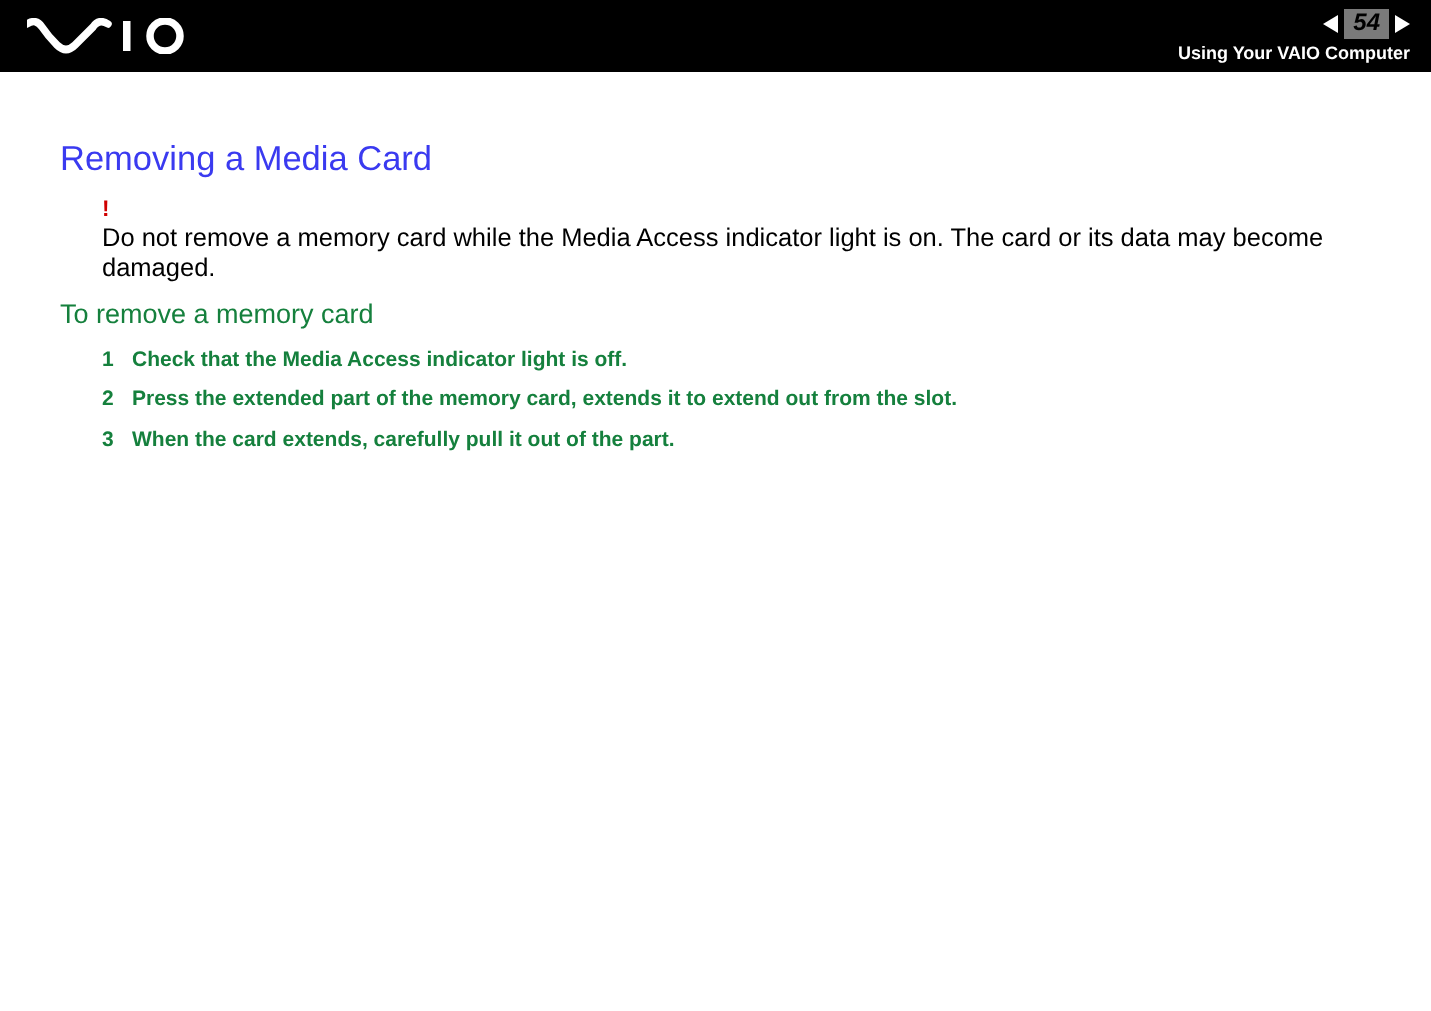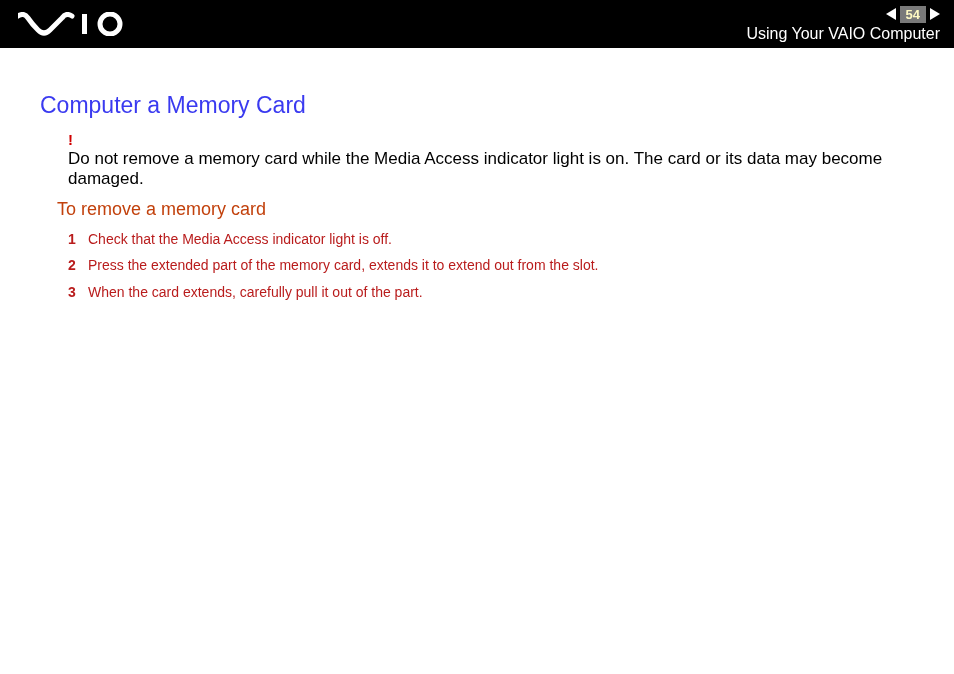--- a/index.html
+++ b/index.html
@@ -34,29 +34,30 @@
   .nav-row .arrow {
     width: 0; height: 0;
     border-top: 6px solid transparent;
     border-bottom: 6px solid transparent;
     cursor: pointer;
   }
   .arrow-left  { border-right: 10px solid #ffffff; }
   .arrow-right { border-left:  10px solid #ffffff; }
   .page-num {
     background: #7a7a7a;
-    color: #fef9c3;
+    color: #000000;
     font-weight: bold;
-    font-size: 13px;
+    font-style: italic;
+    font-size: 16px;
     padding: 1px 6px;
   }
   .section-label {
     color: #ffffff;
-    font-weight: normal;
-    font-size: 16px;
+    font-weight: bold;
+    font-size: 12px;
   }
   .content {
     padding: 44px 40px 0 40px;
   }
   .title {
     color: #3a3af0;
     font-size: 23px;
     font-weight: 400;
     margin: 0 0 12px 0;
   }
@@ -67,38 +68,39 @@
     color: #d00000;
     font-weight: bold;
     font-size: 15px;
     line-height: 10px;
   }
   .warning-text {
     font-size: 17px;
     color: #000000;
   }
   .subhead {
-    color: #c2410c;
+    color: #15803d;
     font-size: 18px;
-    margin: 8px 0 8px 17px;
+    margin: 8px 0 8px 0;
   }
   ol.steps {
     margin: 0 0 0 0;
     padding: 0 0 0 28px;
     list-style: none;
     counter-reset: step;
   }
   ol.steps li {
     counter-increment: step;
     position: relative;
     font-size: 14px;
-    color: #b91c1c;
+    color: #15803d;
     line-height: 1.6;
     padding-left: 20px;
     margin-bottom: 4px;
+    font-weight: bold;
   }
   ol.steps li::before {
     content: counter(step);
     position: absolute;
     left: 0;
     font-weight: bold;
   }
 </style>
 </head>
 <body>
@@ -115,21 +117,21 @@
     <div class="nav-row">
       <div class="arrow arrow-left"></div>
       <div class="page-num">54</div>
       <div class="arrow arrow-right"></div>
     </div>
     <div class="section-label">Using Your VAIO Computer</div>
   </div>
 </div>
 
 <div class="content">
-  <h1 class="title">Computer a Memory Card</h1>
+  <h1 class="title">Removing a Media Card</h1>
 
   <div class="warning-block">
     <span class="bang">!</span><br>
     <span class="warning-text">Do not remove a memory card while the Media Access indicator light is on. The card or its data may become damaged.</span>
   </div>
 
   <div class="subhead">To remove a memory card</div>
 
   <ol class="steps">
     <li>Check that the Media Access indicator light is off.</li>

